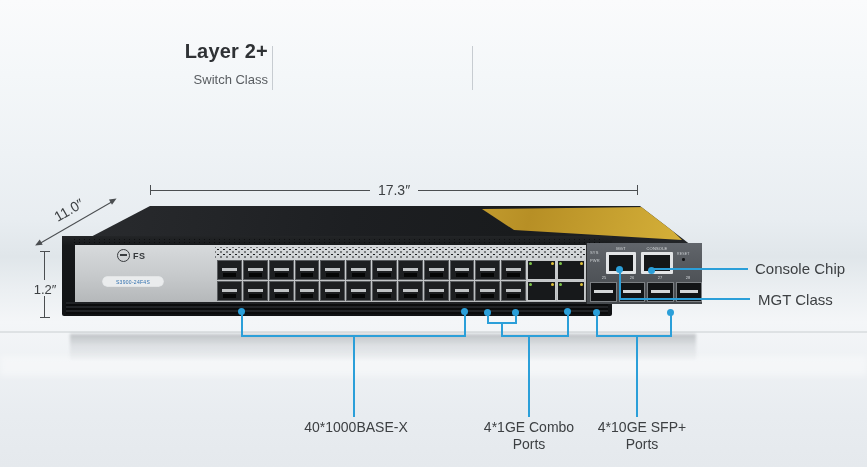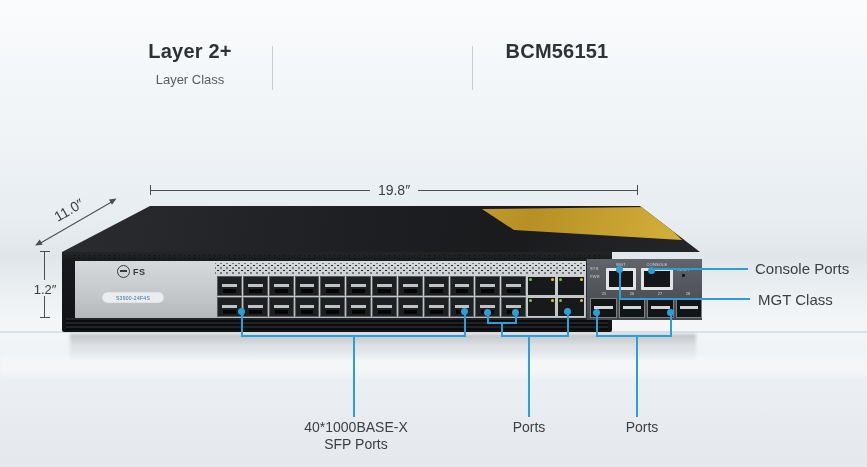--- a/index.html
+++ b/index.html
@@ -39,21 +39,21 @@
   .hline{position:absolute;background:var(--dim);height:1px;}
   .dim-h-lbl{position:absolute;left:30px;top:282px;width:30px;text-align:center;
     font-size:13px;color:var(--txt);}
   
   .topface{position:absolute;left:62px;top:206px;width:641px;height:47px;
     clip-path:polygon(0px 46px,88px 0px,578px 0px,638px 46px);
     background:linear-gradient(100deg,#2a2c2f 0%,#1d1f22 45%,#191b1d 70%,#242629 100%);}
   .goldplate{position:absolute;left:0;top:0;width:641px;height:47px;
     clip-path:polygon(420px 3px,586px 1px,620px 34px,452px 24px);
     background:linear-gradient(105deg,#c5a22e 0%,#e5c24c 38%,#b78f25 72%,#d9b53c 100%);}
-  .front{position:absolute;left:62px;top:252px;width:550px;height:80px;
+  .front{position:absolute;left:62px;top:236px;width:550px;height:80px;
     background:linear-gradient(180deg,#232527 0%,#17191b 12%,#101214 100%);
     border-radius:0 0 2px 2px;}
   .front .vents-top{position:absolute;left:10px;right:10px;top:2px;height:6px;opacity:.55;
     background-image:radial-gradient(circle,#000 .8px,transparent 1px);background-size:5px 3px;}
   .front .ridge{position:absolute;left:4px;right:4px;bottom:2px;height:12px;opacity:.95;
     background:repeating-linear-gradient(180deg,#212326 0 2px,#0a0b0c 2px 4px);}
   .panel-light{position:absolute;left:13px;top:9px;width:511px;height:57px;
     background:linear-gradient(180deg,#d7dadc 0%,#c6c9cb 55%,#b5b8ba 100%);}
   .panel-dark{position:absolute;left:524px;top:7px;width:115px;height:61px;
     background:linear-gradient(180deg,#61656b 0%,#53575c 45%,#45494d 100%);
@@ -108,36 +108,35 @@
   .bv{position:absolute;width:2px;background:var(--blue);}
   .bh{position:absolute;height:2px;background:var(--blue);}
   .call-lbl{position:absolute;font-size:15px;color:var(--txt);white-space:nowrap;}
   .port-lbl{position:absolute;font-size:14px;color:var(--txt);text-align:center;line-height:17px;}
 </style>
 </head>
 <body>
 
 <div id="stage">
 
-  <div class="spec" style="left:120px;width:140px;">
+  <div class="spec" style="left:128px;width:140px;text-align:right;">
     <div class="t">Layer 2+</div>
-    <div class="s">Layer Class</div>
+    <div class="s">Switch Class</div>
   </div>
   <div class="spec-div" style="left:272px;"></div>
   <div class="spec" style="left:285px;width:170px;">
   </div>
   <div class="spec-div" style="left:472px;"></div>
   <div class="spec" style="left:482px;width:150px;">
-    <div class="t">BCM56151</div>
   </div>
 
   <div class="dim-row">
     <div class="tick"></div>
     <div class="seg"></div>
-    <div class="lbl">19.8″</div>
+    <div class="lbl">17.3″</div>
     <div class="seg"></div>
     <div class="tick"></div>
   </div>
 
   <div class="dim-depth">
     <div class="lbl">11.0″</div>
     <div class="arrow"></div>
   </div>
 
   <div class="hline" style="left:40px;top:251px;width:10px;"></div>
@@ -256,27 +255,28 @@
 
   <div class="bv" style="left:596px;top:312px;height:25px;"></div>
   <div class="bv" style="left:670px;top:312px;height:25px;"></div>
   <div class="bh" style="left:596px;top:335px;width:76px;"></div>
   <div class="bv" style="left:636px;top:335px;height:82px;"></div>
 
   <div class="bh" style="left:652px;top:268px;width:96px;"></div>
   <div class="bv" style="left:619px;top:269px;height:31px;"></div>
   <div class="bh" style="left:619px;top:298px;width:131px;"></div>
 
-  <div class="call-lbl" style="left:755px;top:260px;">Console Ports</div>
+  <div class="call-lbl" style="left:755px;top:260px;">Console Chip</div>
   <div class="call-lbl" style="left:758px;top:291px;">MGT Class</div>
 
   <div class="port-lbl" style="left:256px;top:419px;width:200px;">
     <div>40*1000BASE-X</div>
-    <div>SFP Ports</div>
   </div>
   <div class="port-lbl" style="left:459px;top:419px;width:140px;">
+    <div>4*1GE Combo</div>
     <div>Ports</div>
   </div>
   <div class="port-lbl" style="left:572px;top:419px;width:140px;">
+    <div>4*10GE SFP+</div>
     <div>Ports</div>
   </div>
 
 </div>
 
 </body></html>

